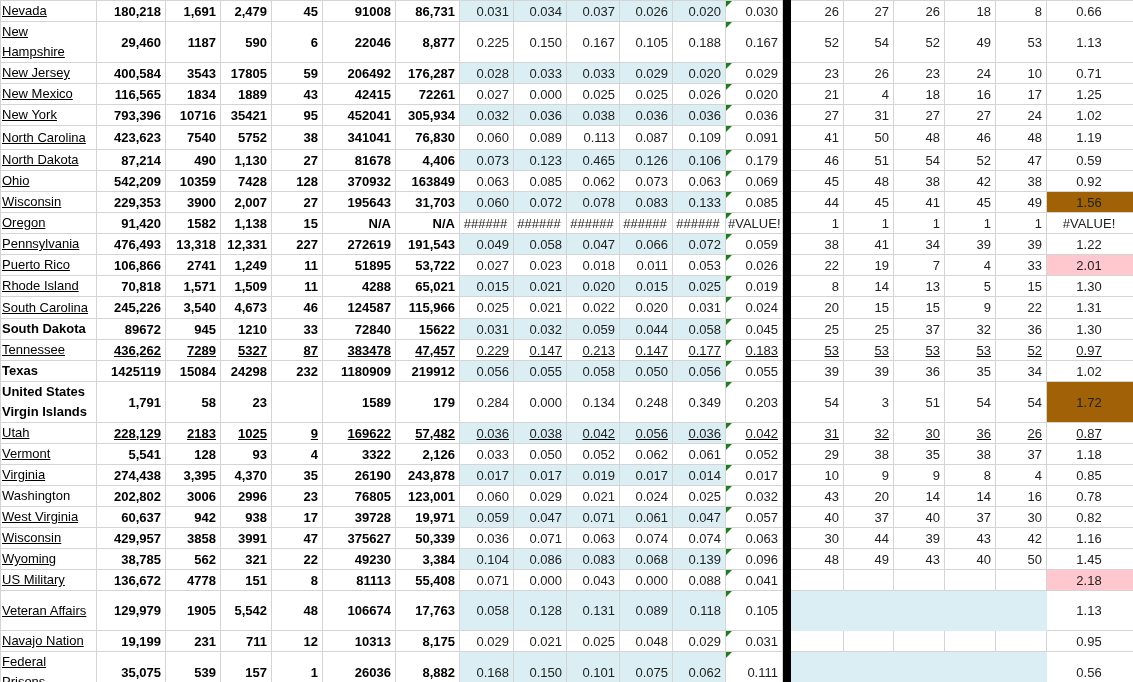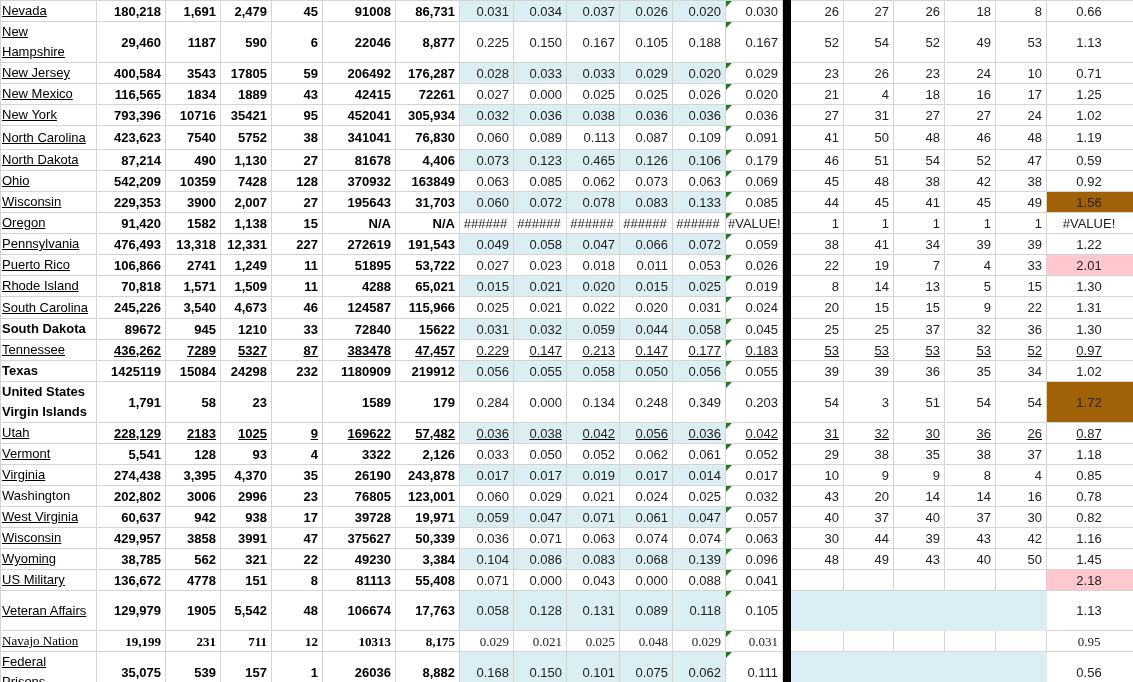--- a/index.html
+++ b/index.html
@@ -639,21 +639,21 @@
         <td class="frac shade">0.118</td>
         <td class="frac avg flag">0.105</td>
         <td class="sep"></td>
         <td class="rank blockshade"></td>
         <td class="rank blockshade"></td>
         <td class="rank blockshade"></td>
         <td class="rank blockshade"></td>
         <td class="rank blockshade"></td>
         <td class="ratio">1.13</td>
       </tr>
-      <tr style="height: 20px; font-family: Liberation Serif, serif;">
+      <tr style="height: 20px;">
         <td class="name link"><span>Navajo Nation</span></td>
         <td class="num">19,199</td>
         <td class="num">231</td>
         <td class="num">711</td>
         <td class="num">12</td>
         <td class="num">10313</td>
         <td class="num">8,175</td>
         <td class="frac">0.029</td>
         <td class="frac">0.021</td>
         <td class="frac">0.025</td>

